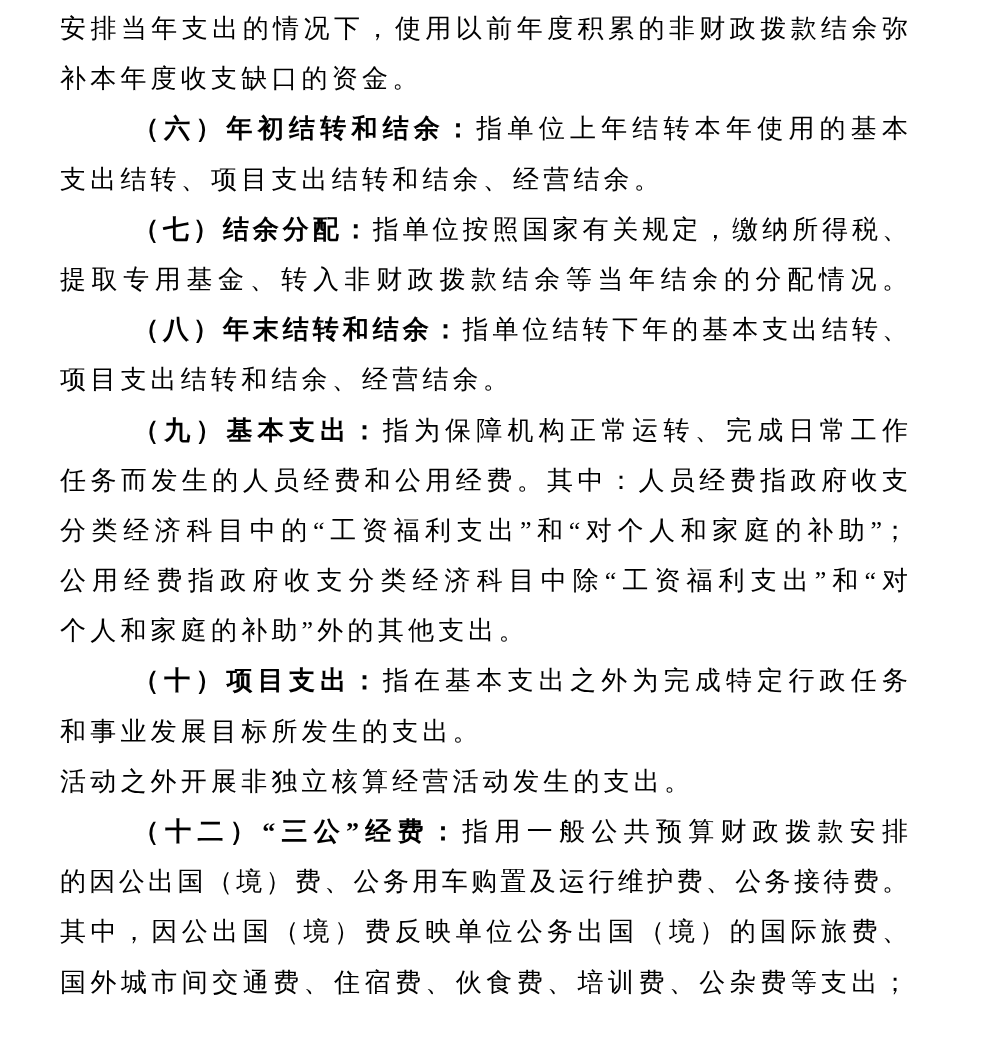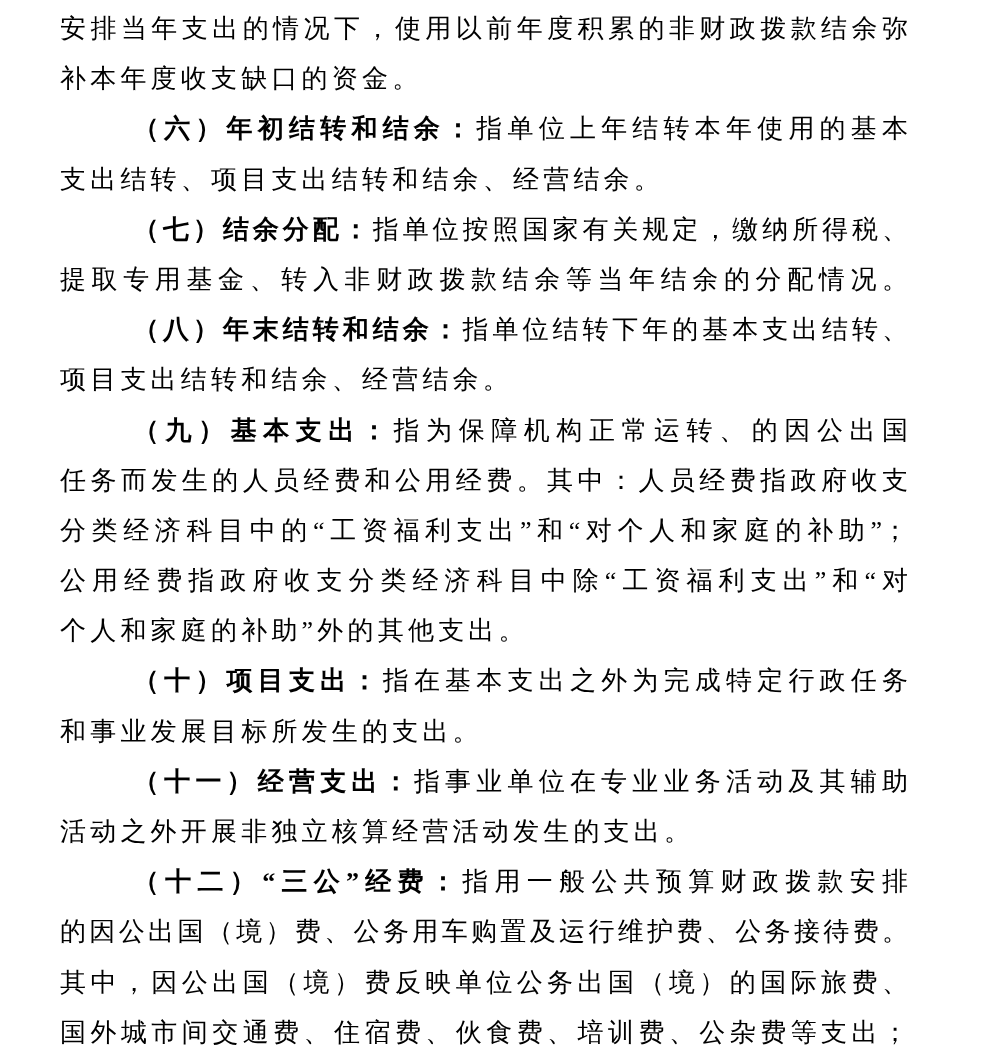--- a/index.html
+++ b/index.html
@@ -48,27 +48,26 @@
 <div class="doc">
   <div id="doc-body">
       <div class="line"><span>安排当年支出的情况下，使用以前年度积累的非财政拨款结余弥</span></div>
       <div class="line short"><span>补本年度收支缺口的资金。</span></div>
       <div class="line indent"><b class="term">（六）年初结转和结余：</b><span>指单位上年结转本年使用的基本</span></div>
       <div class="line short"><span>支出结转、项目支出结转和结余、经营结余。</span></div>
       <div class="line indent"><b class="term">（七）结余分配：</b><span>指单位按照国家有关规定，缴纳所得税、</span></div>
       <div class="line"><span>提取专用基金、转入非财政拨款结余等当年结余的分配情况。</span></div>
       <div class="line indent"><b class="term">（八）年末结转和结余：</b><span>指单位结转下年的基本支出结转、</span></div>
       <div class="line short"><span>项目支出结转和结余、经营结余。</span></div>
-      <div class="line indent"><b class="term">（九）基本支出：</b><span>指为保障机构正常运转、的因公出国</span></div>
+      <div class="line indent"><b class="term">（九）基本支出：</b><span>指为保障机构正常运转、完成日常工作</span></div>
       <div class="line"><span>任务而发生的人员经费和公用经费。其中：人员经费指政府收支</span></div>
       <div class="line"><span>分类经济科目中的“工资福利支出”和“对个人和家庭的补助”；</span></div>
       <div class="line"><span>公用经费指政府收支分类经济科目中除“工资福利支出”和“对</span></div>
       <div class="line short"><span>个人和家庭的补助”外的其他支出。</span></div>
       <div class="line indent"><b class="term">（十）项目支出：</b><span>指在基本支出之外为完成特定行政任务</span></div>
       <div class="line short"><span>和事业发展目标所发生的支出。</span></div>
-      <div class="line indent"><b class="term">（十一）经营支出：</b><span>指事业单位在专业业务活动及其辅助</span></div>
       <div class="line short"><span>活动之外开展非独立核算经营活动发生的支出。</span></div>
       <div class="line indent"><b class="term">（十二）“三公”经费：</b><span>指用一般公共预算财政拨款安排</span></div>
       <div class="line"><span>的因公出国（境）费、公务用车购置及运行维护费、公务接待费。</span></div>
       <div class="line"><span>其中，因公出国（境）费反映单位公务出国（境）的国际旅费、</span></div>
       <div class="line"><span>国外城市间交通费、住宿费、伙食费、培训费、公杂费等支出；</span></div>
     </div>
 </div>
 
 </body></html>

